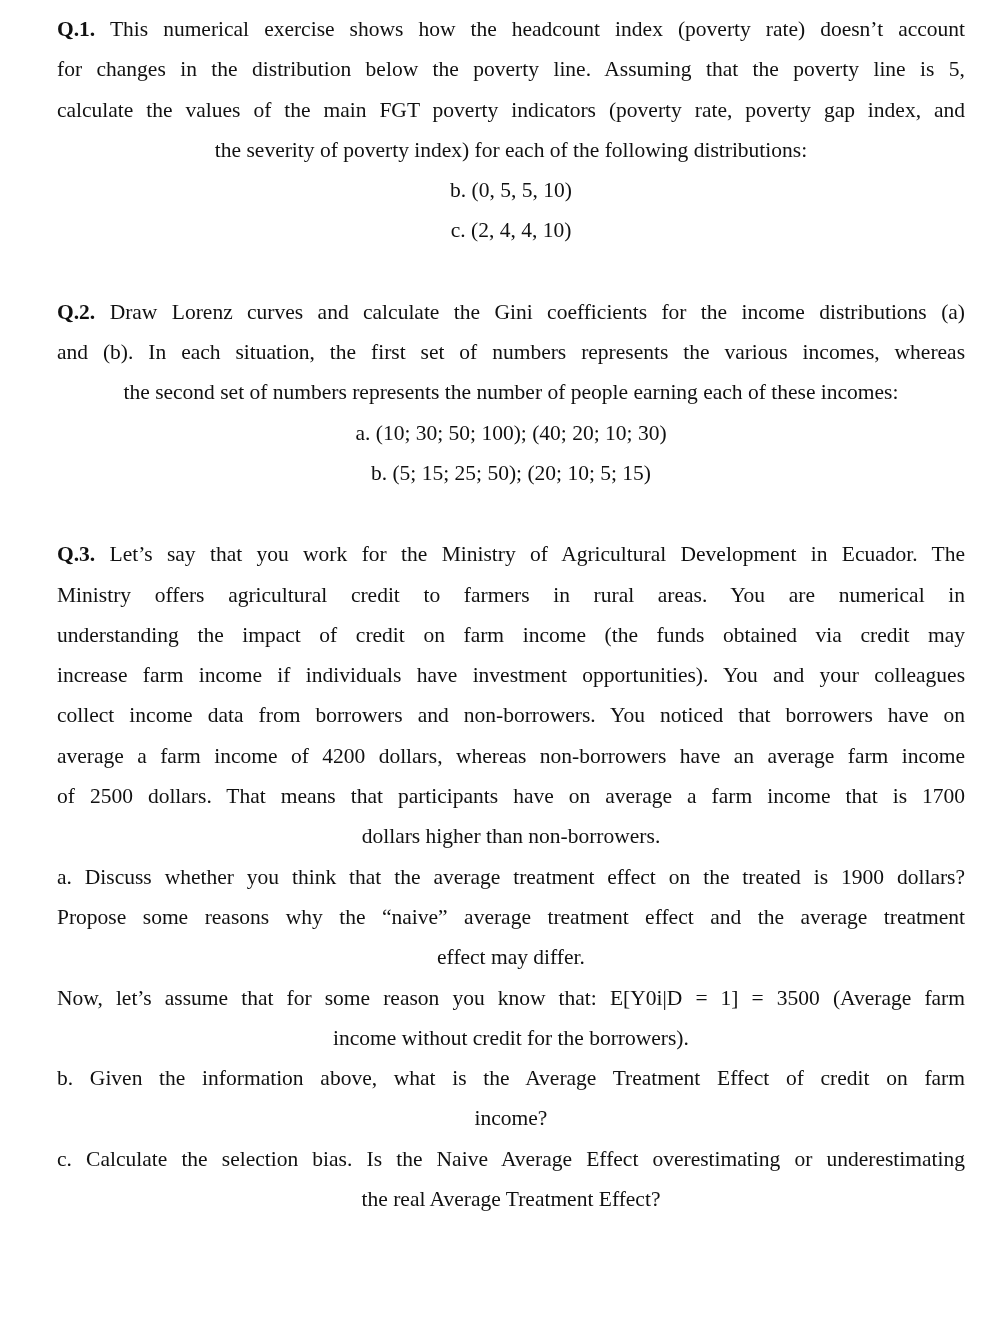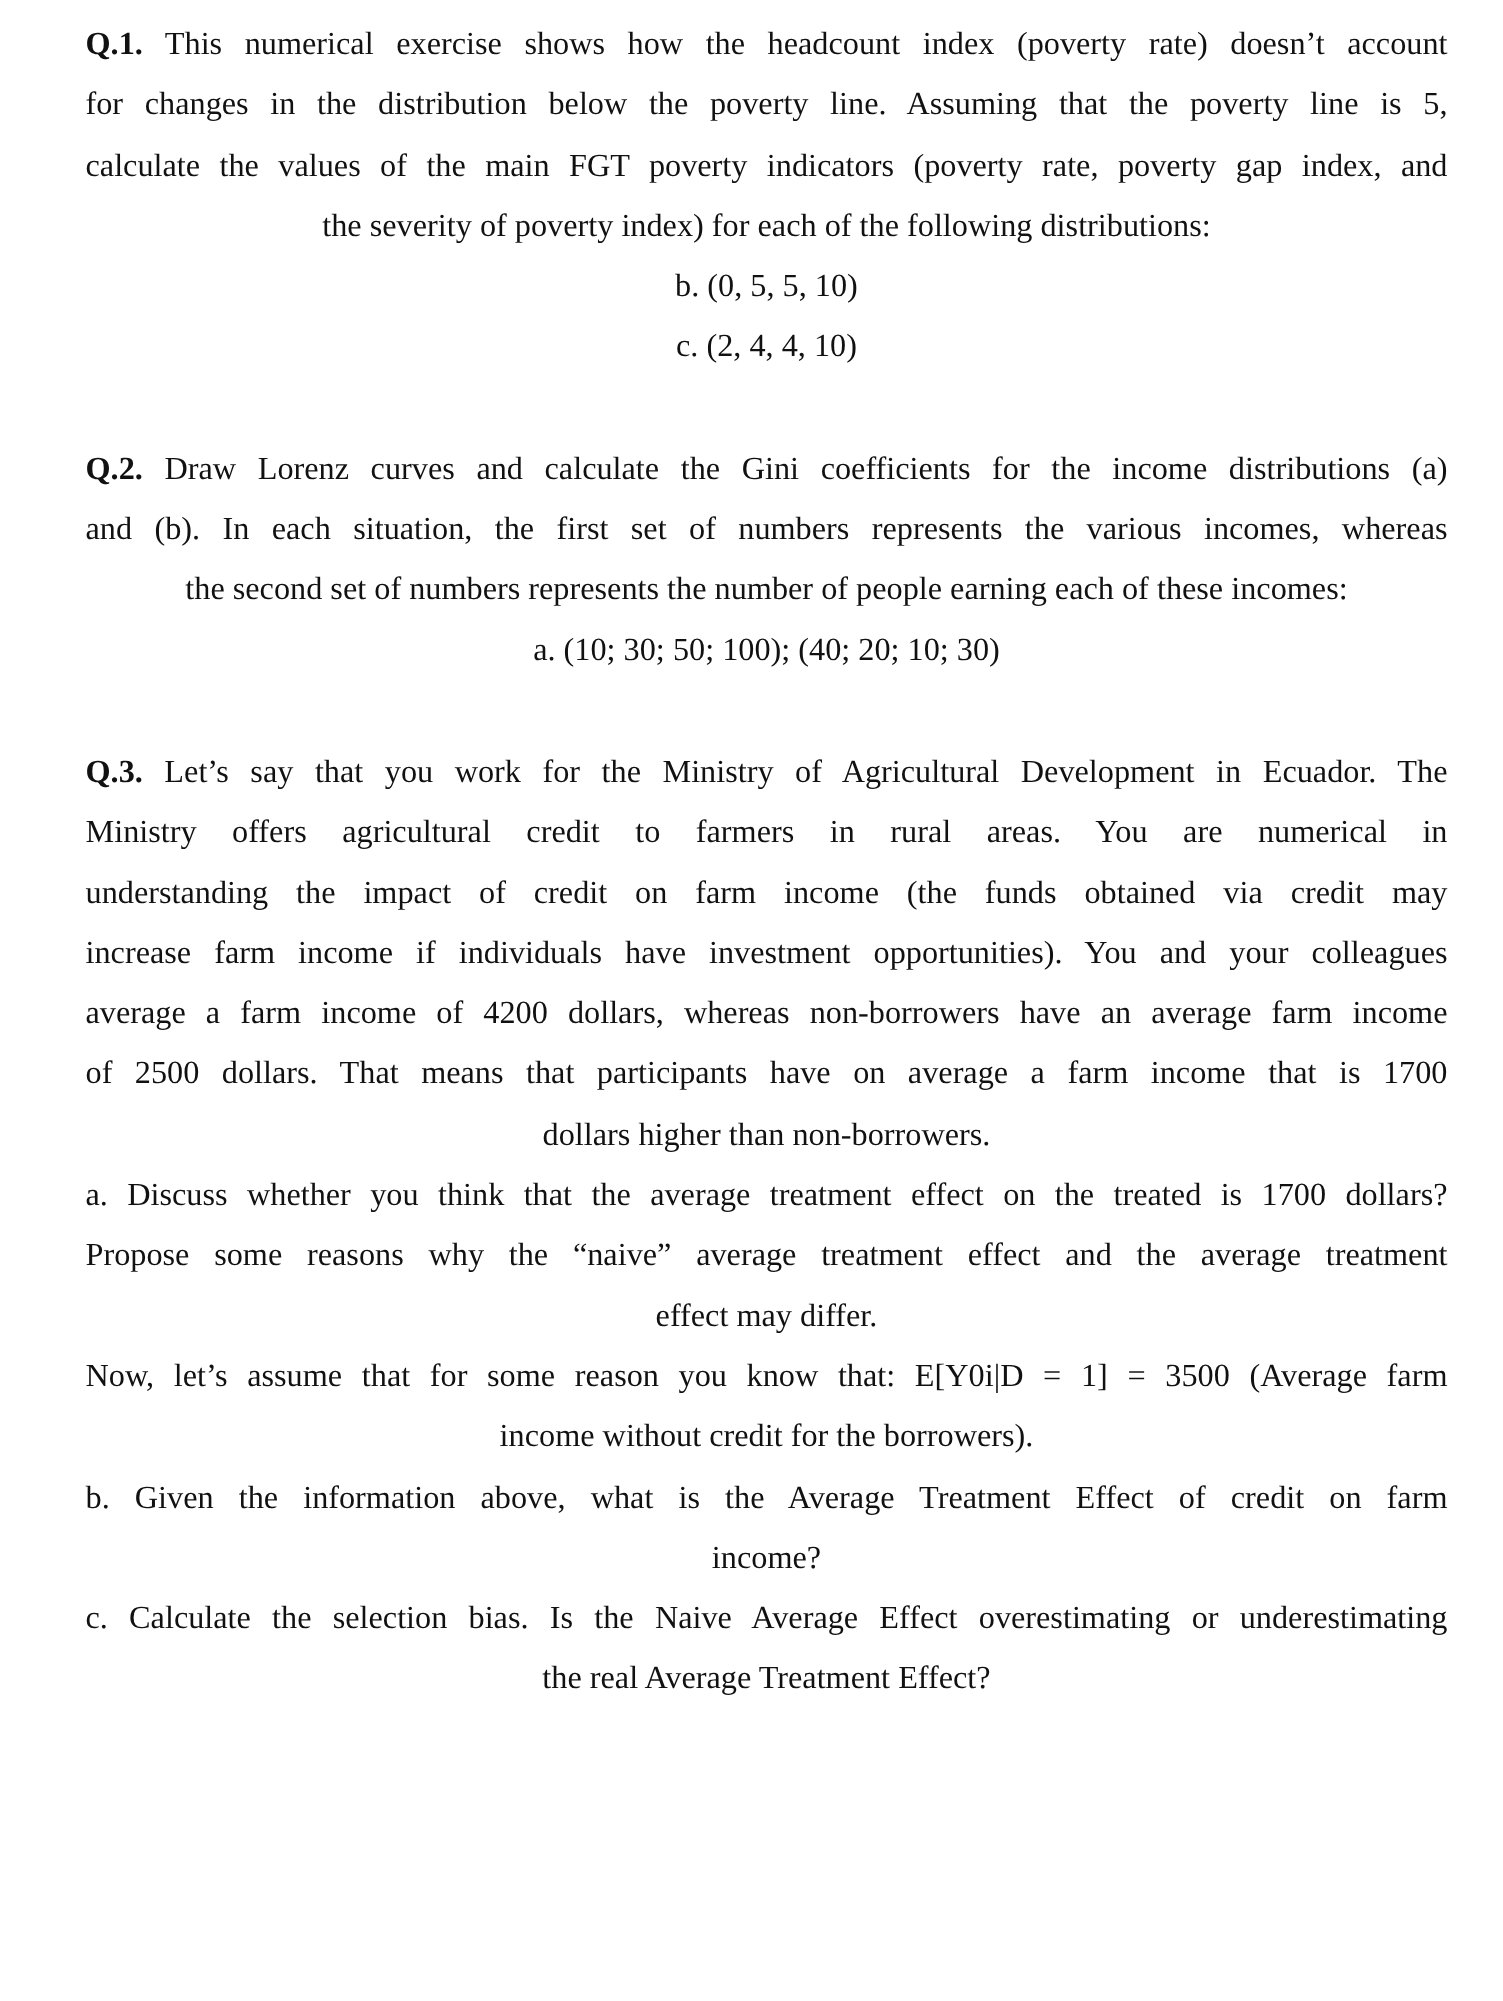--- a/index.html
+++ b/index.html
@@ -56,32 +56,34 @@
     <span class="left">the severity of poverty index) for each of the following distributions:</span>
     <span class="left">b. (0, 5, 5, 10)</span>
     <span class="left">c. (2, 4, 4, 10)</span>
   </section>
 
   <section class="gap-q2">
     <span class="just"><span class="qlabel">Q.2.</span><span> Draw Lorenz curves and calculate the Gini coefficients for the income distributions (a)</span></span>
     <span class="just">and (b). In each situation, the first set of numbers represents the various incomes, whereas</span>
     <span class="left">the second set of numbers represents the number of people earning each of these incomes:</span>
     <span class="left">a. (10; 30; 50; 100); (40; 20; 10; 30)</span>
+    <span class="left">b. (5; 15; 25; 50); (20; 10; 5; 15)</span>
   </section>
 
   <section class="gap-q3">
     <span class="just"><span class="qlabel">Q.3.</span><span> Let’s say that you work for the Ministry of Agricultural Development in Ecuador. The</span></span>
     <span class="just">Ministry offers agricultural credit to farmers in rural areas. You are numerical in</span>
     <span class="just">understanding the impact of credit on farm income (the funds obtained via credit may</span>
     <span class="just">increase farm income if individuals have investment opportunities). You and your colleagues</span>
+    <span class="just">collect income data from borrowers and non-borrowers. You noticed that borrowers have on</span>
     <span class="just">average a farm income of 4200 dollars, whereas non-borrowers have an average farm income</span>
     <span class="just">of 2500 dollars. That means that participants have on average a farm income that is 1700</span>
     <span class="left">dollars higher than non-borrowers.</span>
 
-    <span class="just">a. Discuss whether you think that the average treatment effect on the treated is 1700 dollars?</span>
+    <span class="just">a. Discuss whether you think that the average treatment effect on the treated is 1900 dollars?</span>
     <span class="just">Propose some reasons why the “naive” average treatment effect and the average treatment</span>
     <span class="left">effect may differ.</span>
 
     <span class="just">Now, let’s assume that for some reason you know that: E[Y0i|D = 1] = 3500 (Average farm</span>
     <span class="left">income without credit for the borrowers).</span>
 
     <span class="just">b. Given the information above, what is the Average Treatment Effect of credit on farm</span>
     <span class="left">income?</span>
 
     <span class="just">c. Calculate the selection bias. Is the Naive Average Effect overestimating or underestimating</span>

